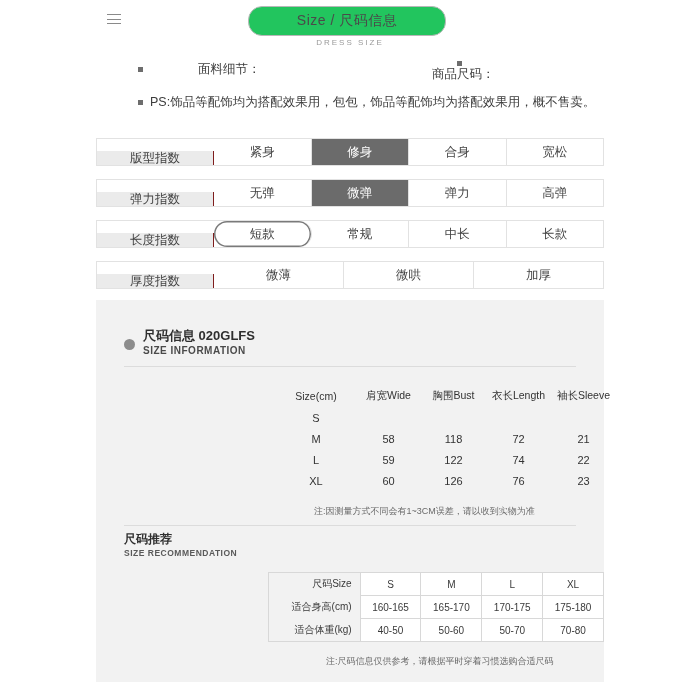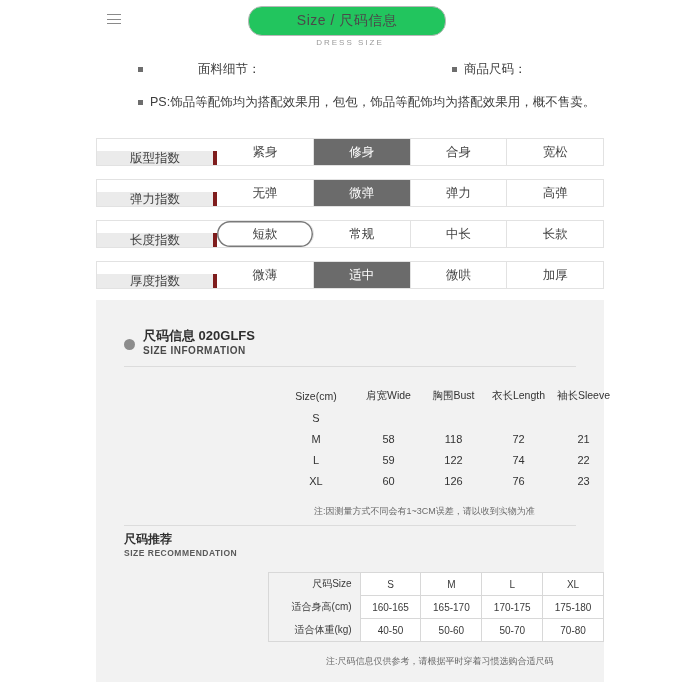--- a/index.html
+++ b/index.html
@@ -73,21 +73,21 @@
   }
   .sq {
     display: inline-block;
     width: 5px;
     height: 5px;
     background: #6d6d6d;
     margin-right: 7px;
     flex: none;
   }
   .row-fabric { left: 138px; top: 61px; gap: 48px; }
-  .row-size   { left: 452px; top: 61px; }
+  .row-size   { left: 432px; top: 61px; flex-direction: column; }
   .row-ps     { left: 138px; top: 94px; }
 
   
   .idx-row {
     position: absolute;
     left: 96px;
     width: 508px;
     height: 28px;
     display: flex;
     border: 1px solid #e2e2e2;
@@ -95,21 +95,21 @@
     background: #fff;
   }
   .idx-row .label {
     width: 116px;
     background: #ebebeb;
     color: #444;
     font-size: 12.5px;
     display: flex;
     align-items: center;
     justify-content: center;
-    border-right: 4px solid #7f1d1d;
+    border-right: 1px solid #7f1d1d;
     margin-top: 12px;
   }
   .idx-row .cell {
     flex: 1;
     font-size: 12.5px;
     color: #444;
     display: flex;
     align-items: center;
     justify-content: center;
     border-right: 1px solid #e2e2e2;
@@ -279,21 +279,20 @@
     <div class="label">长度指数</div>
     <div class="cell outline">短款</div>
     <div class="cell">常规</div>
     <div class="cell">中长</div>
     <div class="cell">长款</div>
   </div>
 
   <div class="idx-row" style="top:261px">
     <div class="label">厚度指数</div>
     <div class="cell">微薄</div>
-    <div class="cell active">适中</div>
     <div class="cell">微哄</div>
     <div class="cell">加厚</div>
   </div>
 
   <div class="panel">
 
     <div class="panel-head">
       <span class="circ"></span>
       <span>
         <div class="cn">尺码信息 020GLFS</div>

